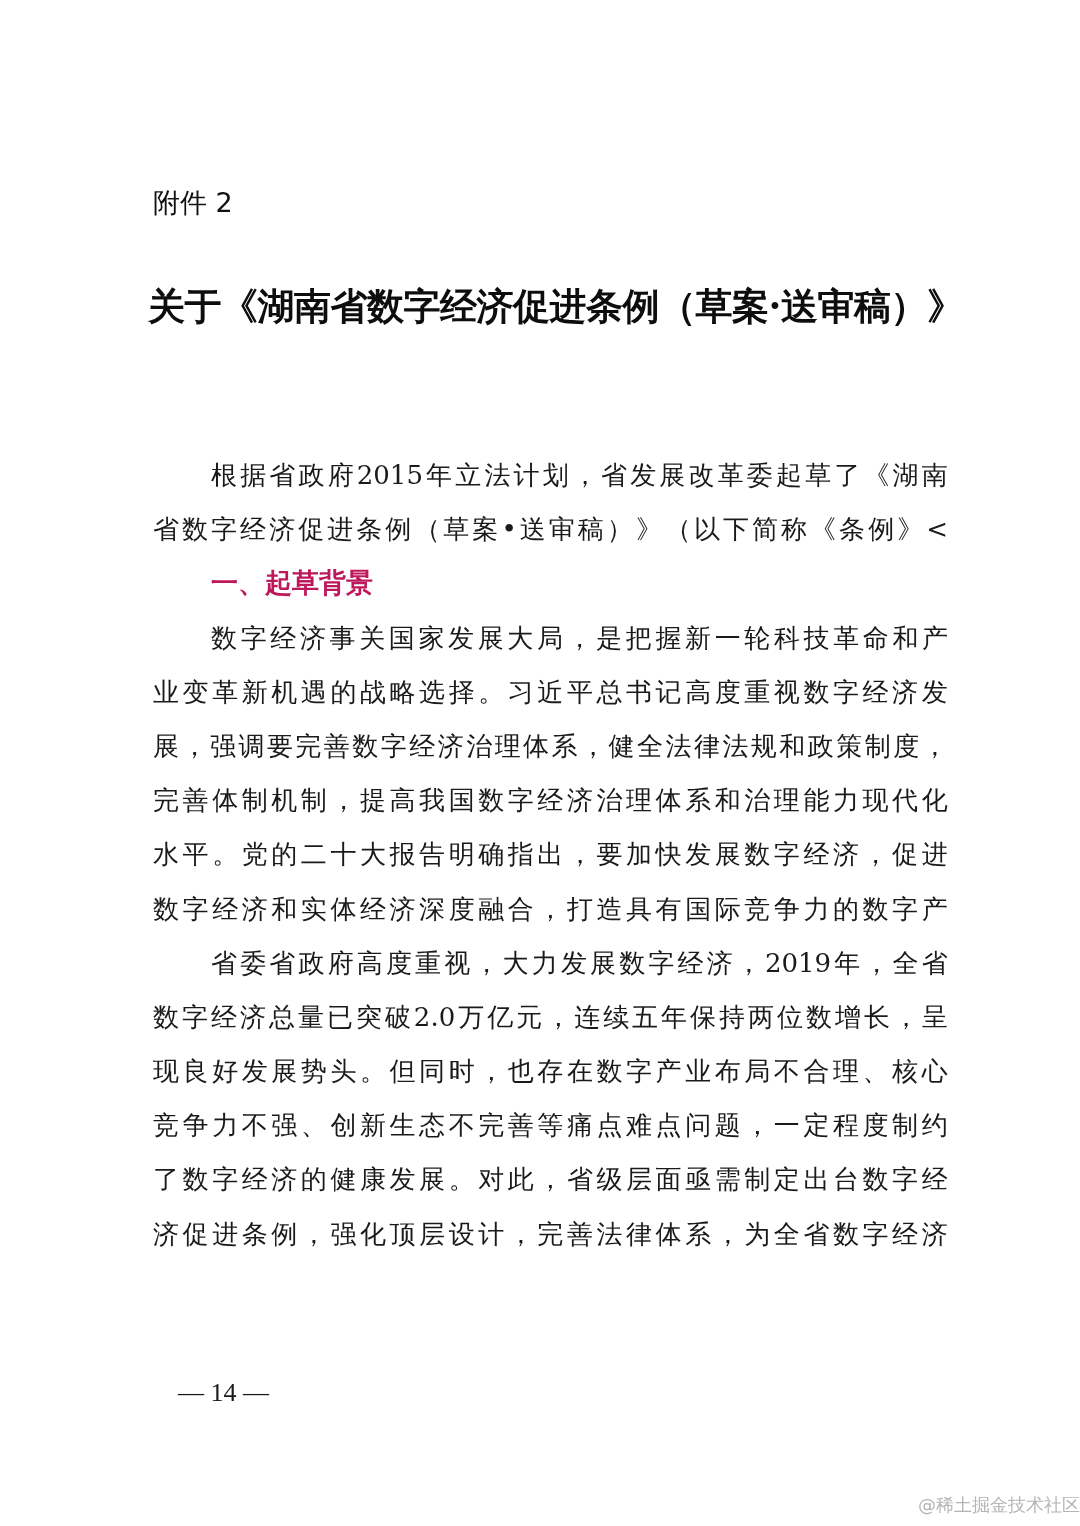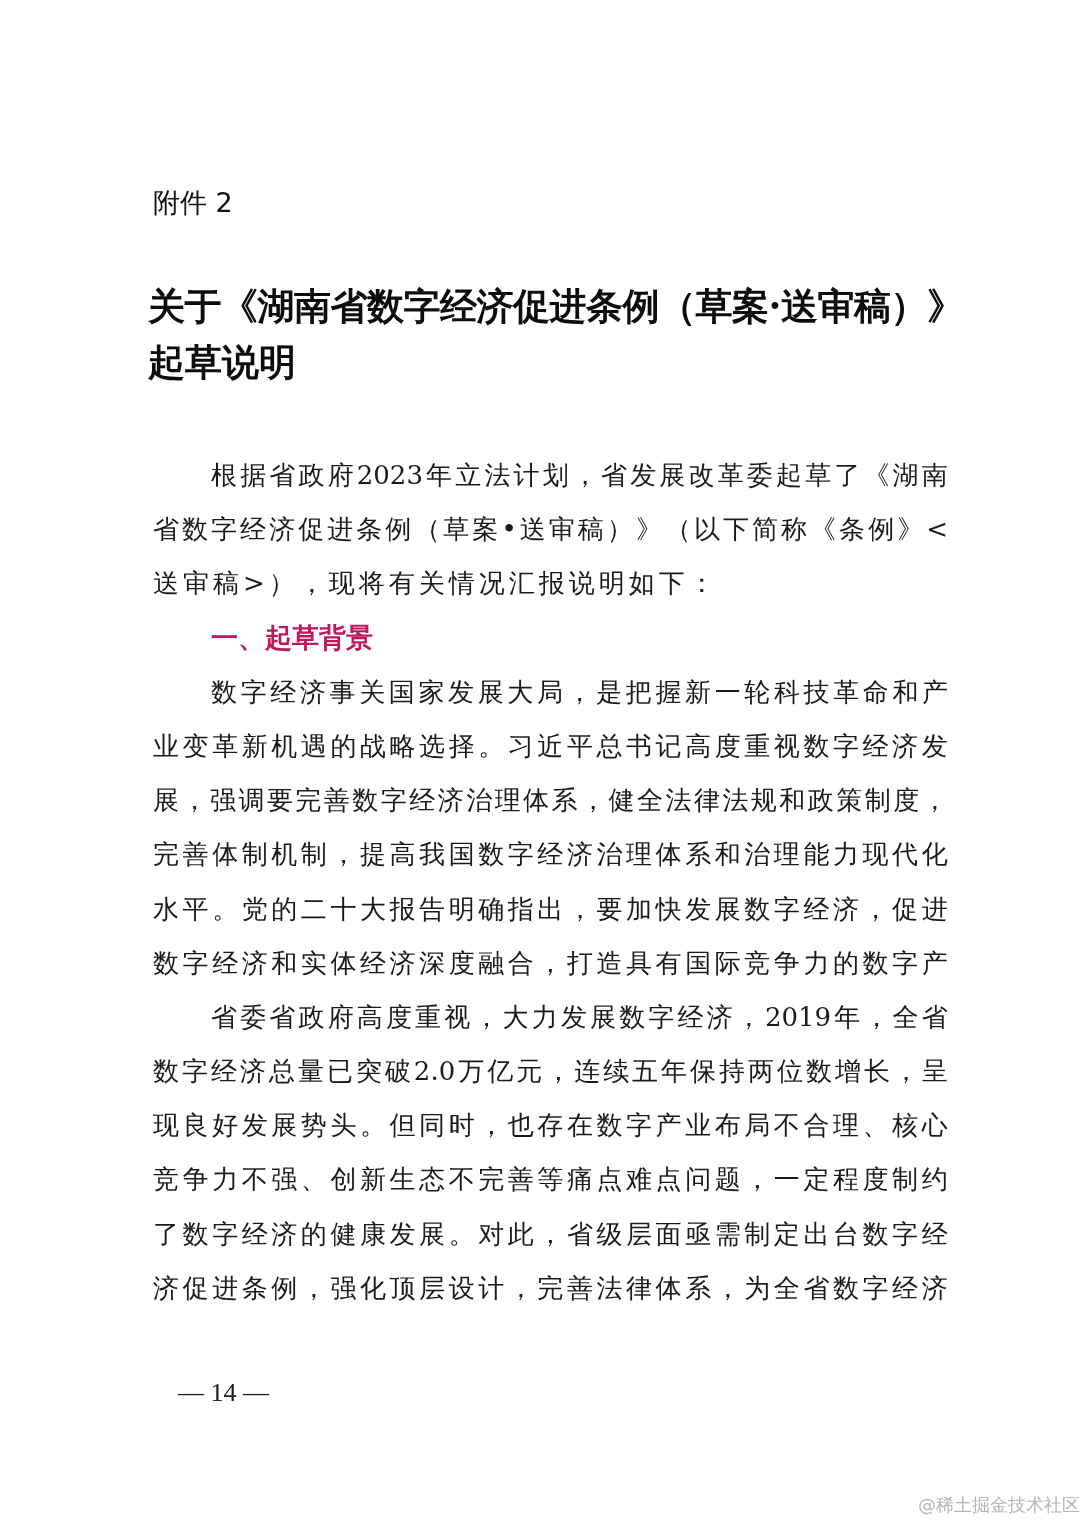--- a/index.html
+++ b/index.html
@@ -27,21 +27,21 @@
       top: 185px;
       font-size: 27px;
       line-height: 36px;
       color: #111;
       font-family: "DejaVu Sans", "Liberation Sans", sans-serif;
     }
     .title {
       position: absolute;
       left: 140px;
       width: 810px;
-      text-align: left;
+      text-align: right;
       font-weight: bold;
       font-family: "DejaVu Serif", "Liberation Serif", serif;
       color: #0d0d0d;
     }
     .title-line-1 {
       top: 282px;
       font-size: 37px;
       line-height: 48px;
       letter-spacing: -0.5px;
       white-space: nowrap;
@@ -110,31 +110,30 @@
     }
   </style>
 </head>
 <body>
 
 <div class="page">
 
   <div class="attachment-label">附件 2</div>
 
   <div class="title title-line-1">关于《湖南省数字经济促进条例（草案·送审稿）》</div>
-  <div class="title title-line-2">起草说明</div>
 
   <div class="body-text">
 
     <div class="line indent">
         <span class="ch">根</span>
         <span class="ch">据</span>
         <span class="ch">省</span>
         <span class="ch">政</span>
         <span class="ch">府</span>
-        <span class="ch">2023</span>
+        <span class="ch">2015</span>
         <span class="ch">年</span>
         <span class="ch">立</span>
         <span class="ch">法</span>
         <span class="ch">计</span>
         <span class="ch">划</span>
         <span class="ch">，</span>
         <span class="ch">省</span>
         <span class="ch">发</span>
         <span class="ch">展</span>
         <span class="ch">改</span>
@@ -170,21 +169,20 @@
         <span class="ch">以</span>
         <span class="ch">下</span>
         <span class="ch">简</span>
         <span class="ch">称</span>
         <span class="ch">《</span>
         <span class="ch">条</span>
         <span class="ch">例</span>
         <span class="ch">》</span>
         <span class="ch">&lt;</span>
       </div>
-    <div class="line last">送审稿&gt;），现将有关情况汇报说明如下：</div>
 
     <div class="heading">一、起草背景</div>
 
     <div class="line indent">
         <span class="ch">数</span>
         <span class="ch">字</span>
         <span class="ch">经</span>
         <span class="ch">济</span>
         <span class="ch">事</span>
         <span class="ch">关</span>

